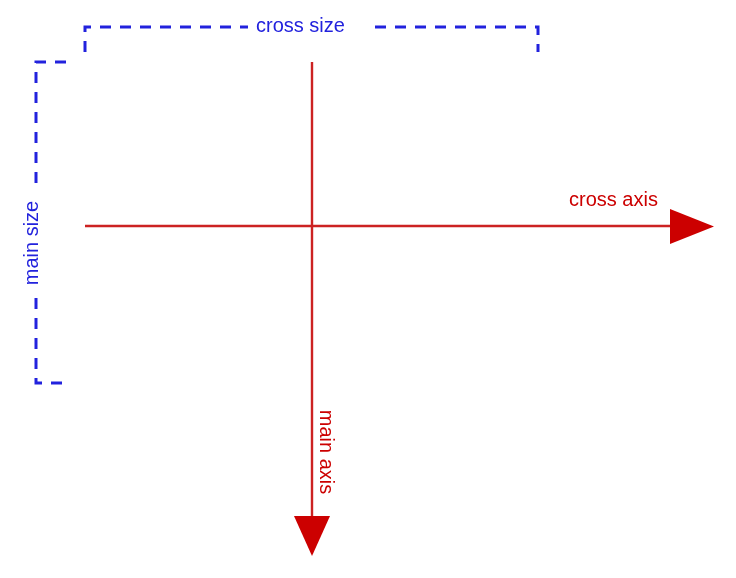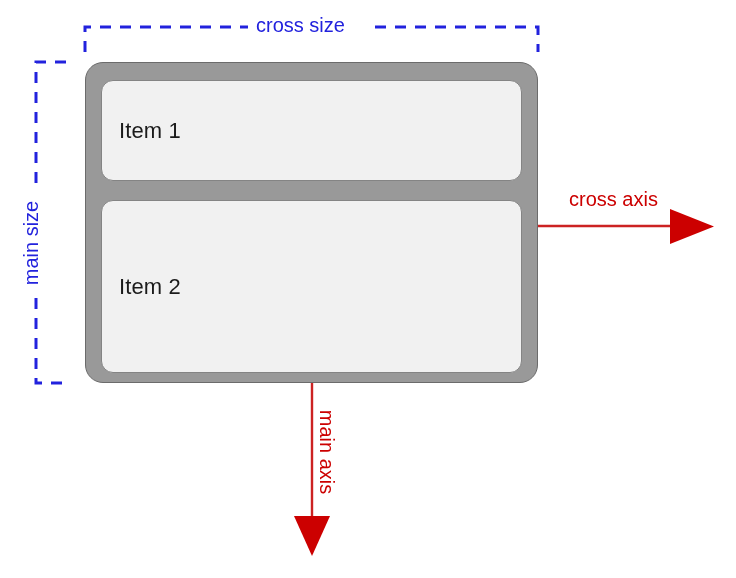--- a/index.html
+++ b/index.html
@@ -117,28 +117,20 @@
       <line x1="85" y1="226" x2="676" y2="226" stroke="#cc2222" stroke-width="2.4"></line>
       <polygon points="670,209 714,226.5 670,244" fill="#cc0000"></polygon>
     </g>
 
     <g>
       <line x1="312" y1="62" x2="312" y2="521" stroke="#cc2222" stroke-width="2.4"></line>
       <polygon points="294,516 330,516 312,556" fill="#cc0000"></polygon>
     </g>
   </svg>
 
-  <div class="flex-container">
-    <div class="flex-item item-1">
-      <span class="item-label">Item 1</span>
-    </div>
-    <div class="flex-item item-2">
-      <span class="item-label">Item 2</span>
-    </div>
-  </div>
 
   <div class="axis-label label-cross-size">cross size</div>
 
   <div class="axis-label label-main-size">main size</div>
 
   <div class="axis-label label-cross-axis">cross axis</div>
 
   <div class="axis-label label-main-axis">main axis</div>
 
 </div>

